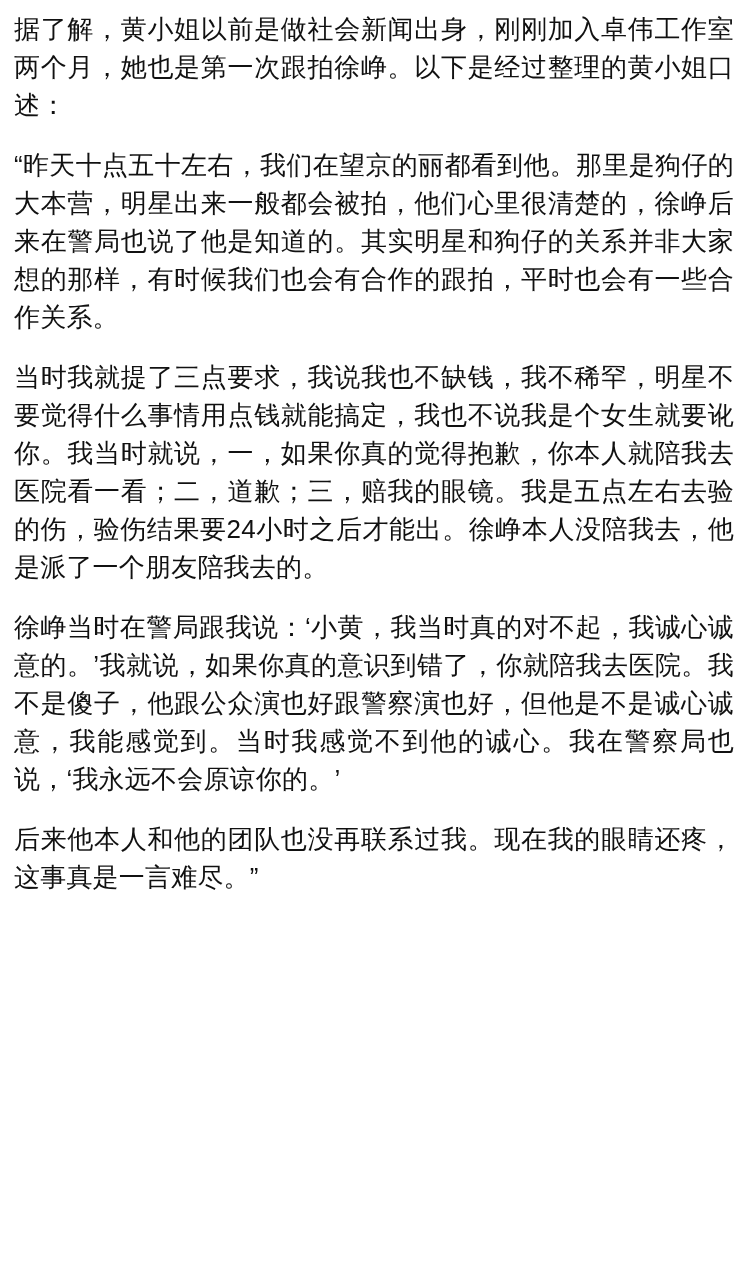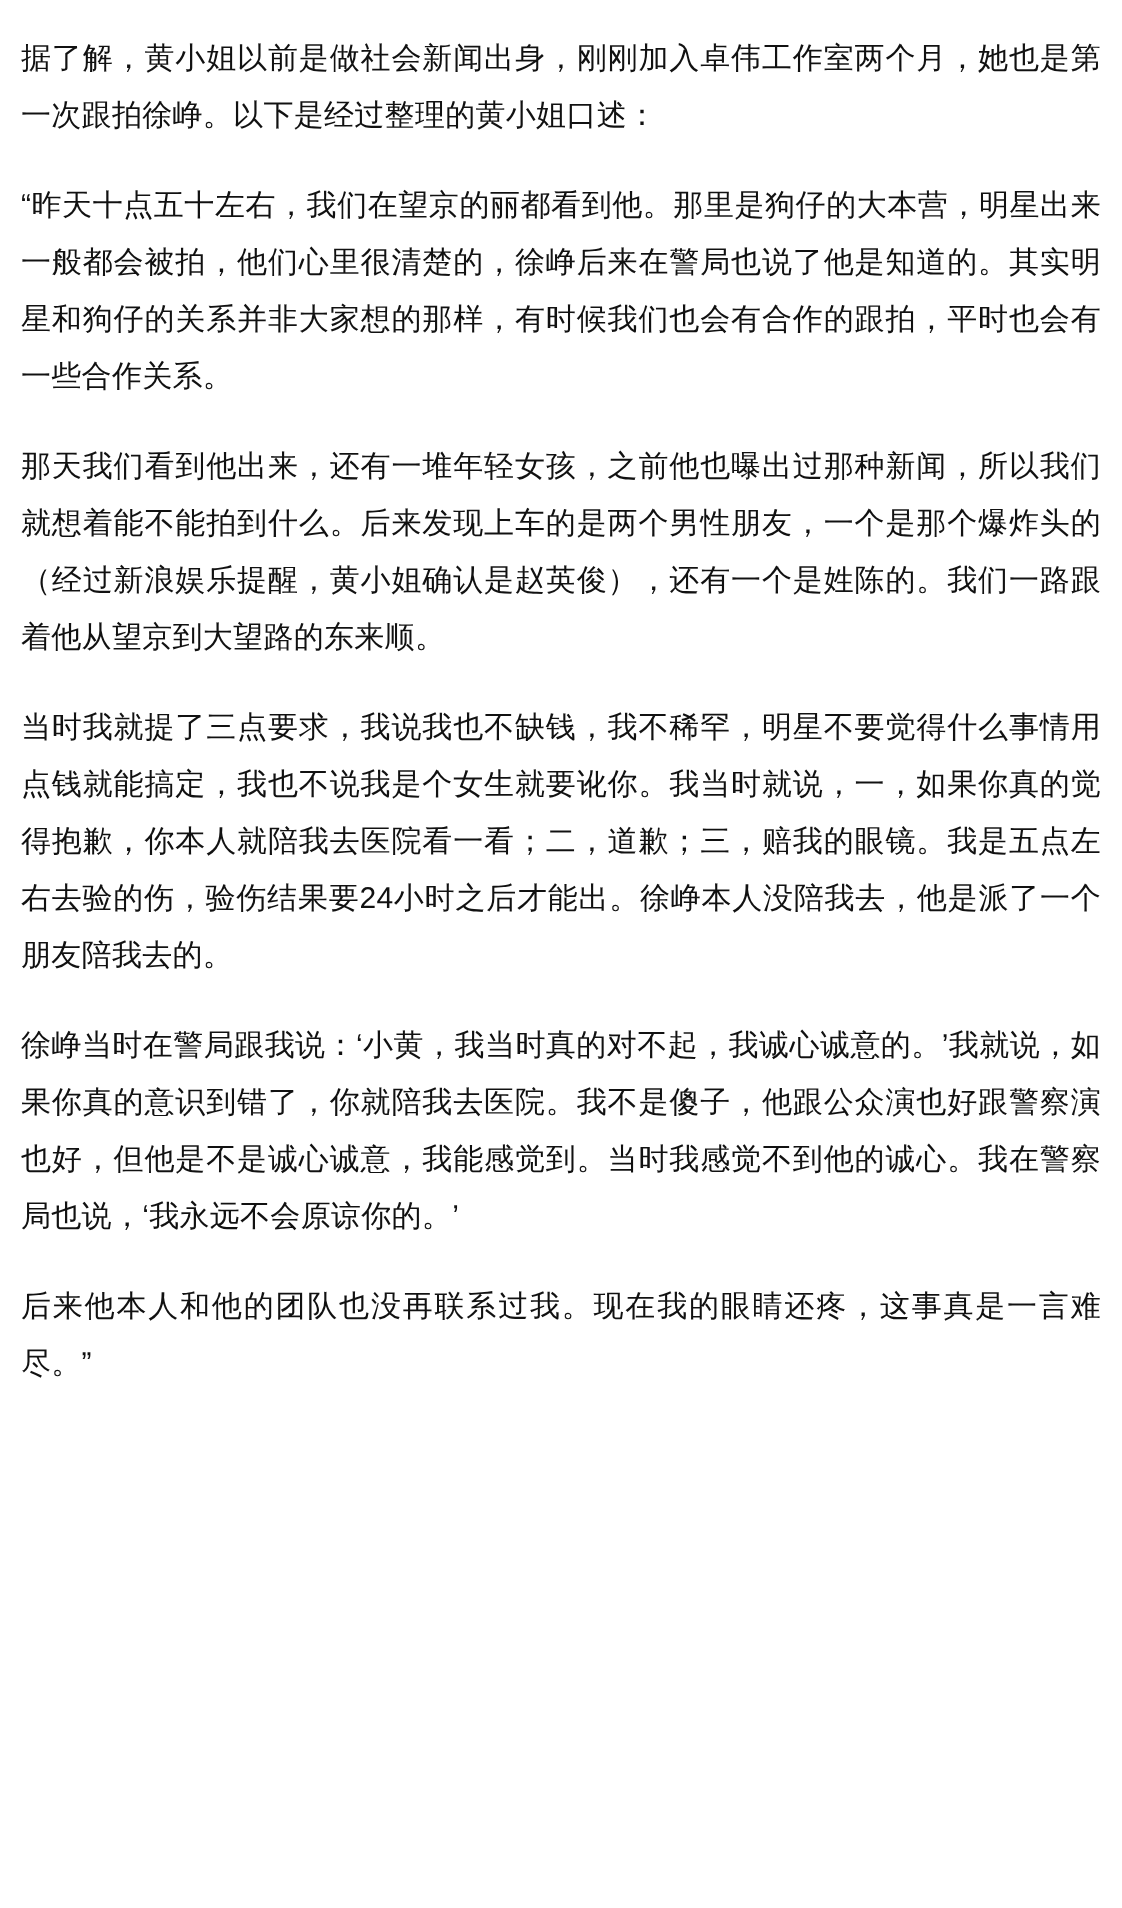--- a/index.html
+++ b/index.html
@@ -19,43 +19,42 @@
     width: 748px;
     min-height: 1272px;
     box-sizing: border-box;
     padding: 6px 14px 0 14px;
     background: #ffffff;
   }
   .article {
     display: block;
   }
   .para {
-    font-size: 20px;
+    font-size: 26px;
     line-height: 38px;
     letter-spacing: 0.2px;
     text-align: justify;
     text-justify: inter-ideograph;
-    margin: 14px 0 18px 0;
+    margin: 4px 0 18px 0;
     color: #111111;
     white-space: pre-wrap;
     word-break: break-all;
   }
   .para.p-first {
     margin-bottom: 22px;
   }
   .para.tight {
     margin-bottom: 22px;
   }
 </style>
 </head>
 <body>
 
 <div class="page">
   <div class="article">
     <p class="para p-first">据了解，黄小姐以前是做社会新闻出身，刚刚加入卓伟工作室两个月，她也是第一次跟拍徐峥。以下是经过整理的黄小姐口述：</p>
     <p class="para tight">“昨天十点五十左右，我们在望京的丽都看到他。那里是狗仔的大本营，明星出来一般都会被拍，他们心里很清楚的，徐峥后来在警局也说了他是知道的。其实明星和狗仔的关系并非大家想的那样，有时候我们也会有合作的跟拍，平时也会有一些合作关系。</p>
-    <p class="para tight">那天我们看到他出来，还有一堆年轻女孩，之前他也曝出过那种新闻，所以我们就想着能不能拍到什么。后来发现上车的是两个男性朋友，一个是那个爆炸头的（经过新浪娱乐提醒，黄小姐确认是赵英俊），还有一个是姓陈的。我们一路跟着他从望京到大望路的东来顺。</p>
     <p class="para tight">当时我就提了三点要求，我说我也不缺钱，我不稀罕，明星不要觉得什么事情用点钱就能搞定，我也不说我是个女生就要讹你。我当时就说，一，如果你真的觉得抱歉，你本人就陪我去医院看一看；二，道歉；三，赔我的眼镜。我是五点左右去验的伤，验伤结果要24小时之后才能出。徐峥本人没陪我去，他是派了一个朋友陪我去的。</p>
     <p class="para tight">徐峥当时在警局跟我说：‘小黄，我当时真的对不起，我诚心诚意的。’我就说，如果你真的意识到错了，你就陪我去医院。我不是傻子，他跟公众演也好跟警察演也好，但他是不是诚心诚意，我能感觉到。当时我感觉不到他的诚心。我在警察局也说，‘我永远不会原谅你的。’</p>
     <p class="para tight">后来他本人和他的团队也没再联系过我。现在我的眼睛还疼，这事真是一言难尽。”</p>
   </div>
 
 </div>
 
 </body></html>

